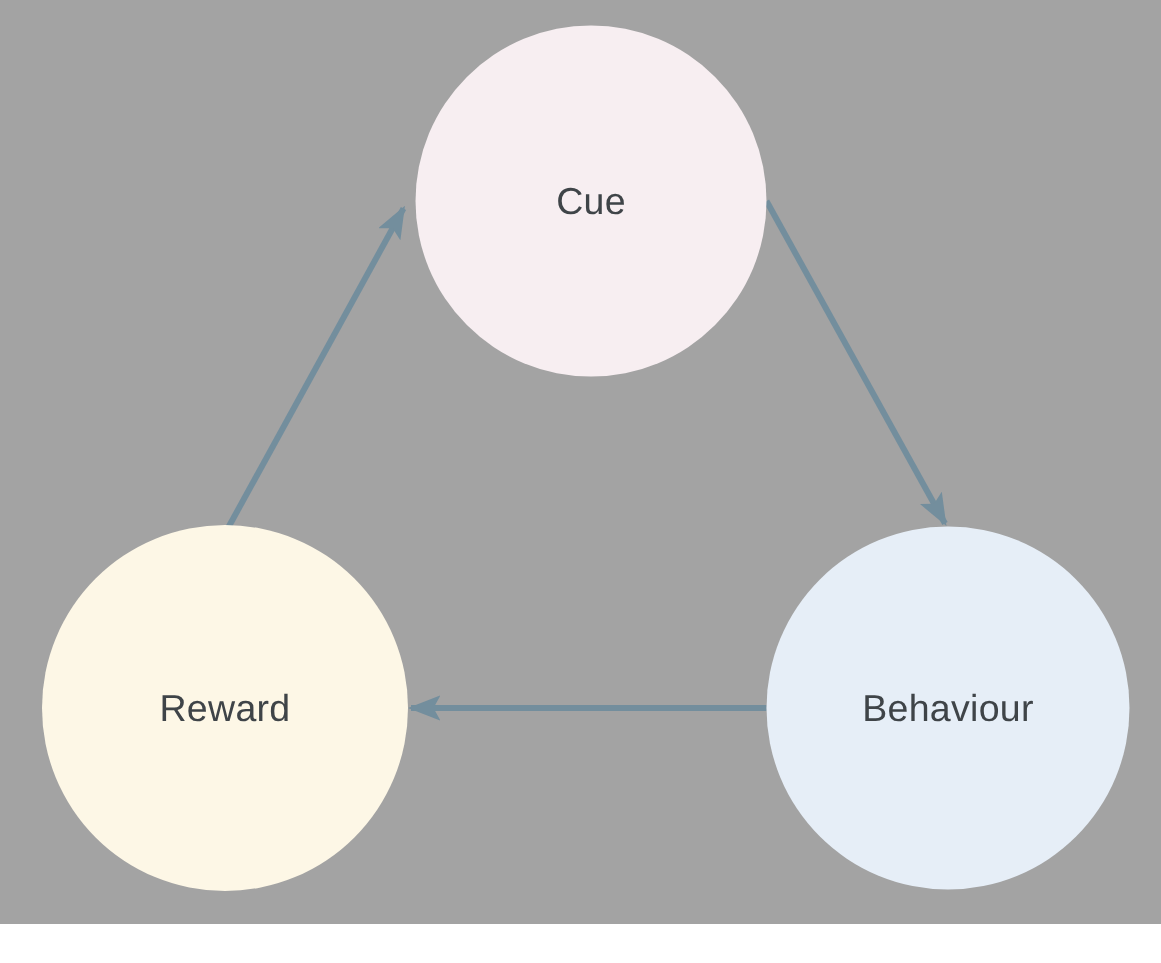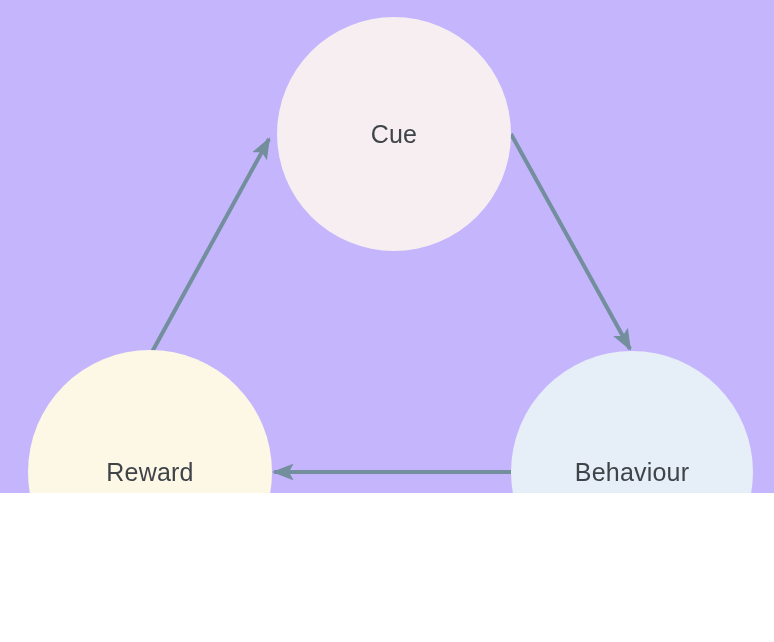--- a/index.html
+++ b/index.html
@@ -7,22 +7,22 @@
     margin: 0;
     padding: 0;
     background: #ffffff;
   }
   body {
     font-family: "Liberation Sans", sans-serif;
   }
   #canvas {
     position: relative;
     width: 774px;
-    height: 493px;
-    background: #c4b5fd;
+    height: 616px;
+    background: #a3a3a3;
     overflow: hidden;
   }
   #diagram-svg {
     position: absolute;
     top: 0;
     left: 0;
     width: 774px;
     height: 642px;
     display: block;
   }

